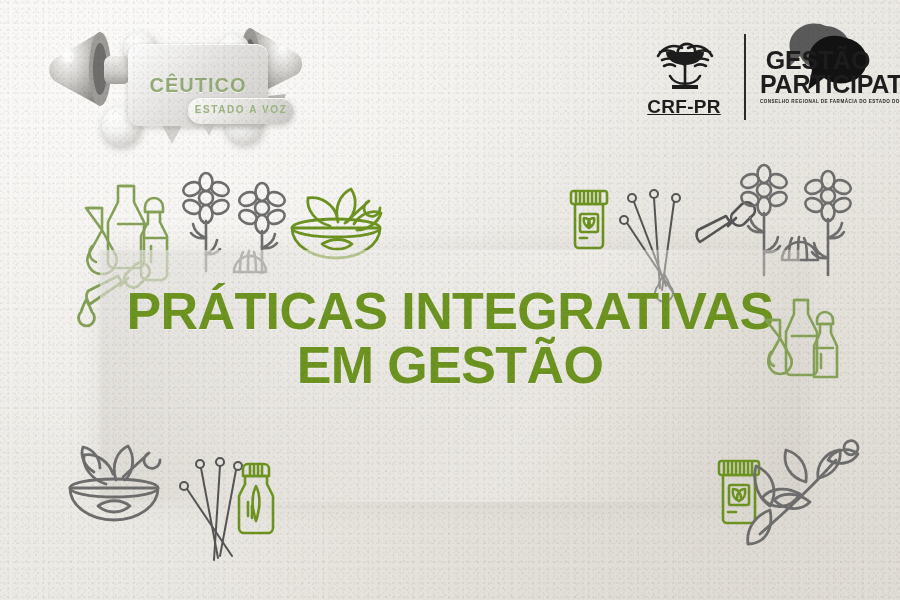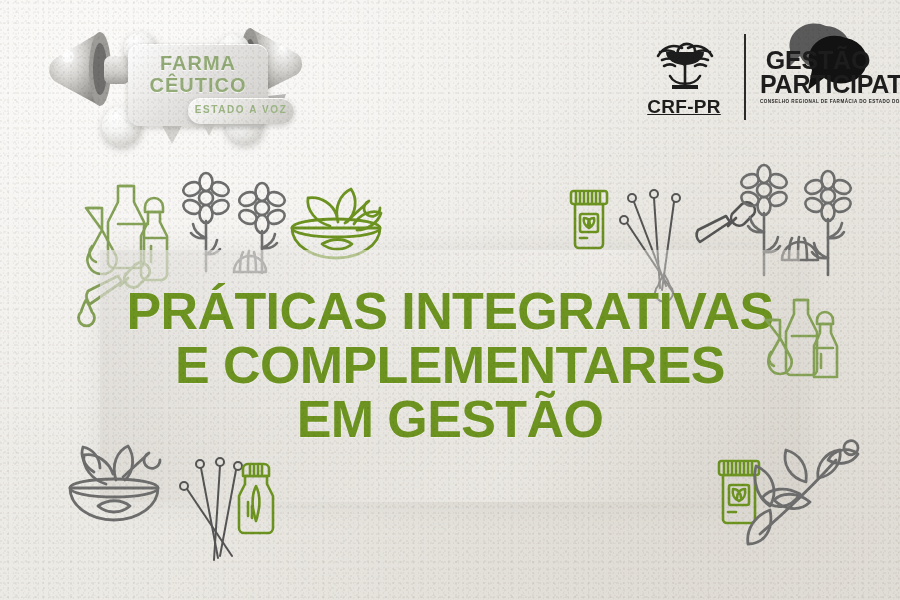--- a/index.html
+++ b/index.html
@@ -255,21 +255,20 @@
       <path d="M14 54 a8 8 0 1 1 -11 0 c2 -6 3 -9 5 -12 c2 3 4 6 6 12 z"></path>
     </svg>
   </div>
 
   <div id="panel" class="abs">
     <div id="panel-sheen"></div>
   </div>
 
   <div id="title" class="abs">
     <span class="tl">PRÁTICAS INTEGRATIVAS</span>
-    <span class="tl">E COMPLEMENTARES</span>
     <span class="tl">EM GESTÃO</span>
   </div>
 
   <div class="art" style="left:760px;top:296px;">
     <svg width="86" height="82" viewBox="0 0 86 82" fill="none" stroke="#85a257" stroke-width="2.6" stroke-linecap="round" stroke-linejoin="round">
       <path d="M6 24 h14 v18 l10 18 a12 12 0 0 1 -10 18 a12 12 0 0 1 -10 -18 l10 -18 z"></path>
       <path d="M8 24 h10"></path>
       <path d="M11 56 a9 9 0 0 0 3 14"></path>
       <path d="M34 4 h14 v14 l9 18 v38 a5 5 0 0 1 -5 5 h-21 a5 5 0 0 1 -5 -5 v-38 l8 -18 z"></path>
       <path d="M36 4 h10"></path>
@@ -386,21 +385,20 @@
     <div class="sphere" style="left:178px;top:16px;width:32px;height:32px;"></div>
     <div class="sphere" style="left:62px;top:88px;width:40px;height:40px;"></div>
     <div class="sphere" style="left:186px;top:88px;width:38px;height:38px;"></div>
 
     <div class="bubble-tail"></div>
     <div class="bubble-main"></div>
     <div class="bubble-sub-tail"></div>
     <div class="bubble-sub"></div>
 
     <div class="brand-wrap">
-      <div class="brand-l1">FARMA</div>
       <div class="brand-l2">CÊUTICO</div>
     </div>
     <div class="tagline">ESTADO A VOZ</div>
   </div>
 
   <div id="logo-right" class="abs">
     <div class="abs" style="left:150px;top:-4px;">
       <svg width="96" height="80" viewBox="0 0 96 80">
         <path d="M44 2 a26 22 0 1 1 -26 30 l-12 12 l2 -18 a25 22 0 0 1 36 -24 z" fill="#5a5a5a"></path>
         <path d="M64 14 a26 23 0 1 1 -22 40 l-16 12 l4 -20 a26 23 0 0 1 34 -32 z" fill="#121212"></path>

